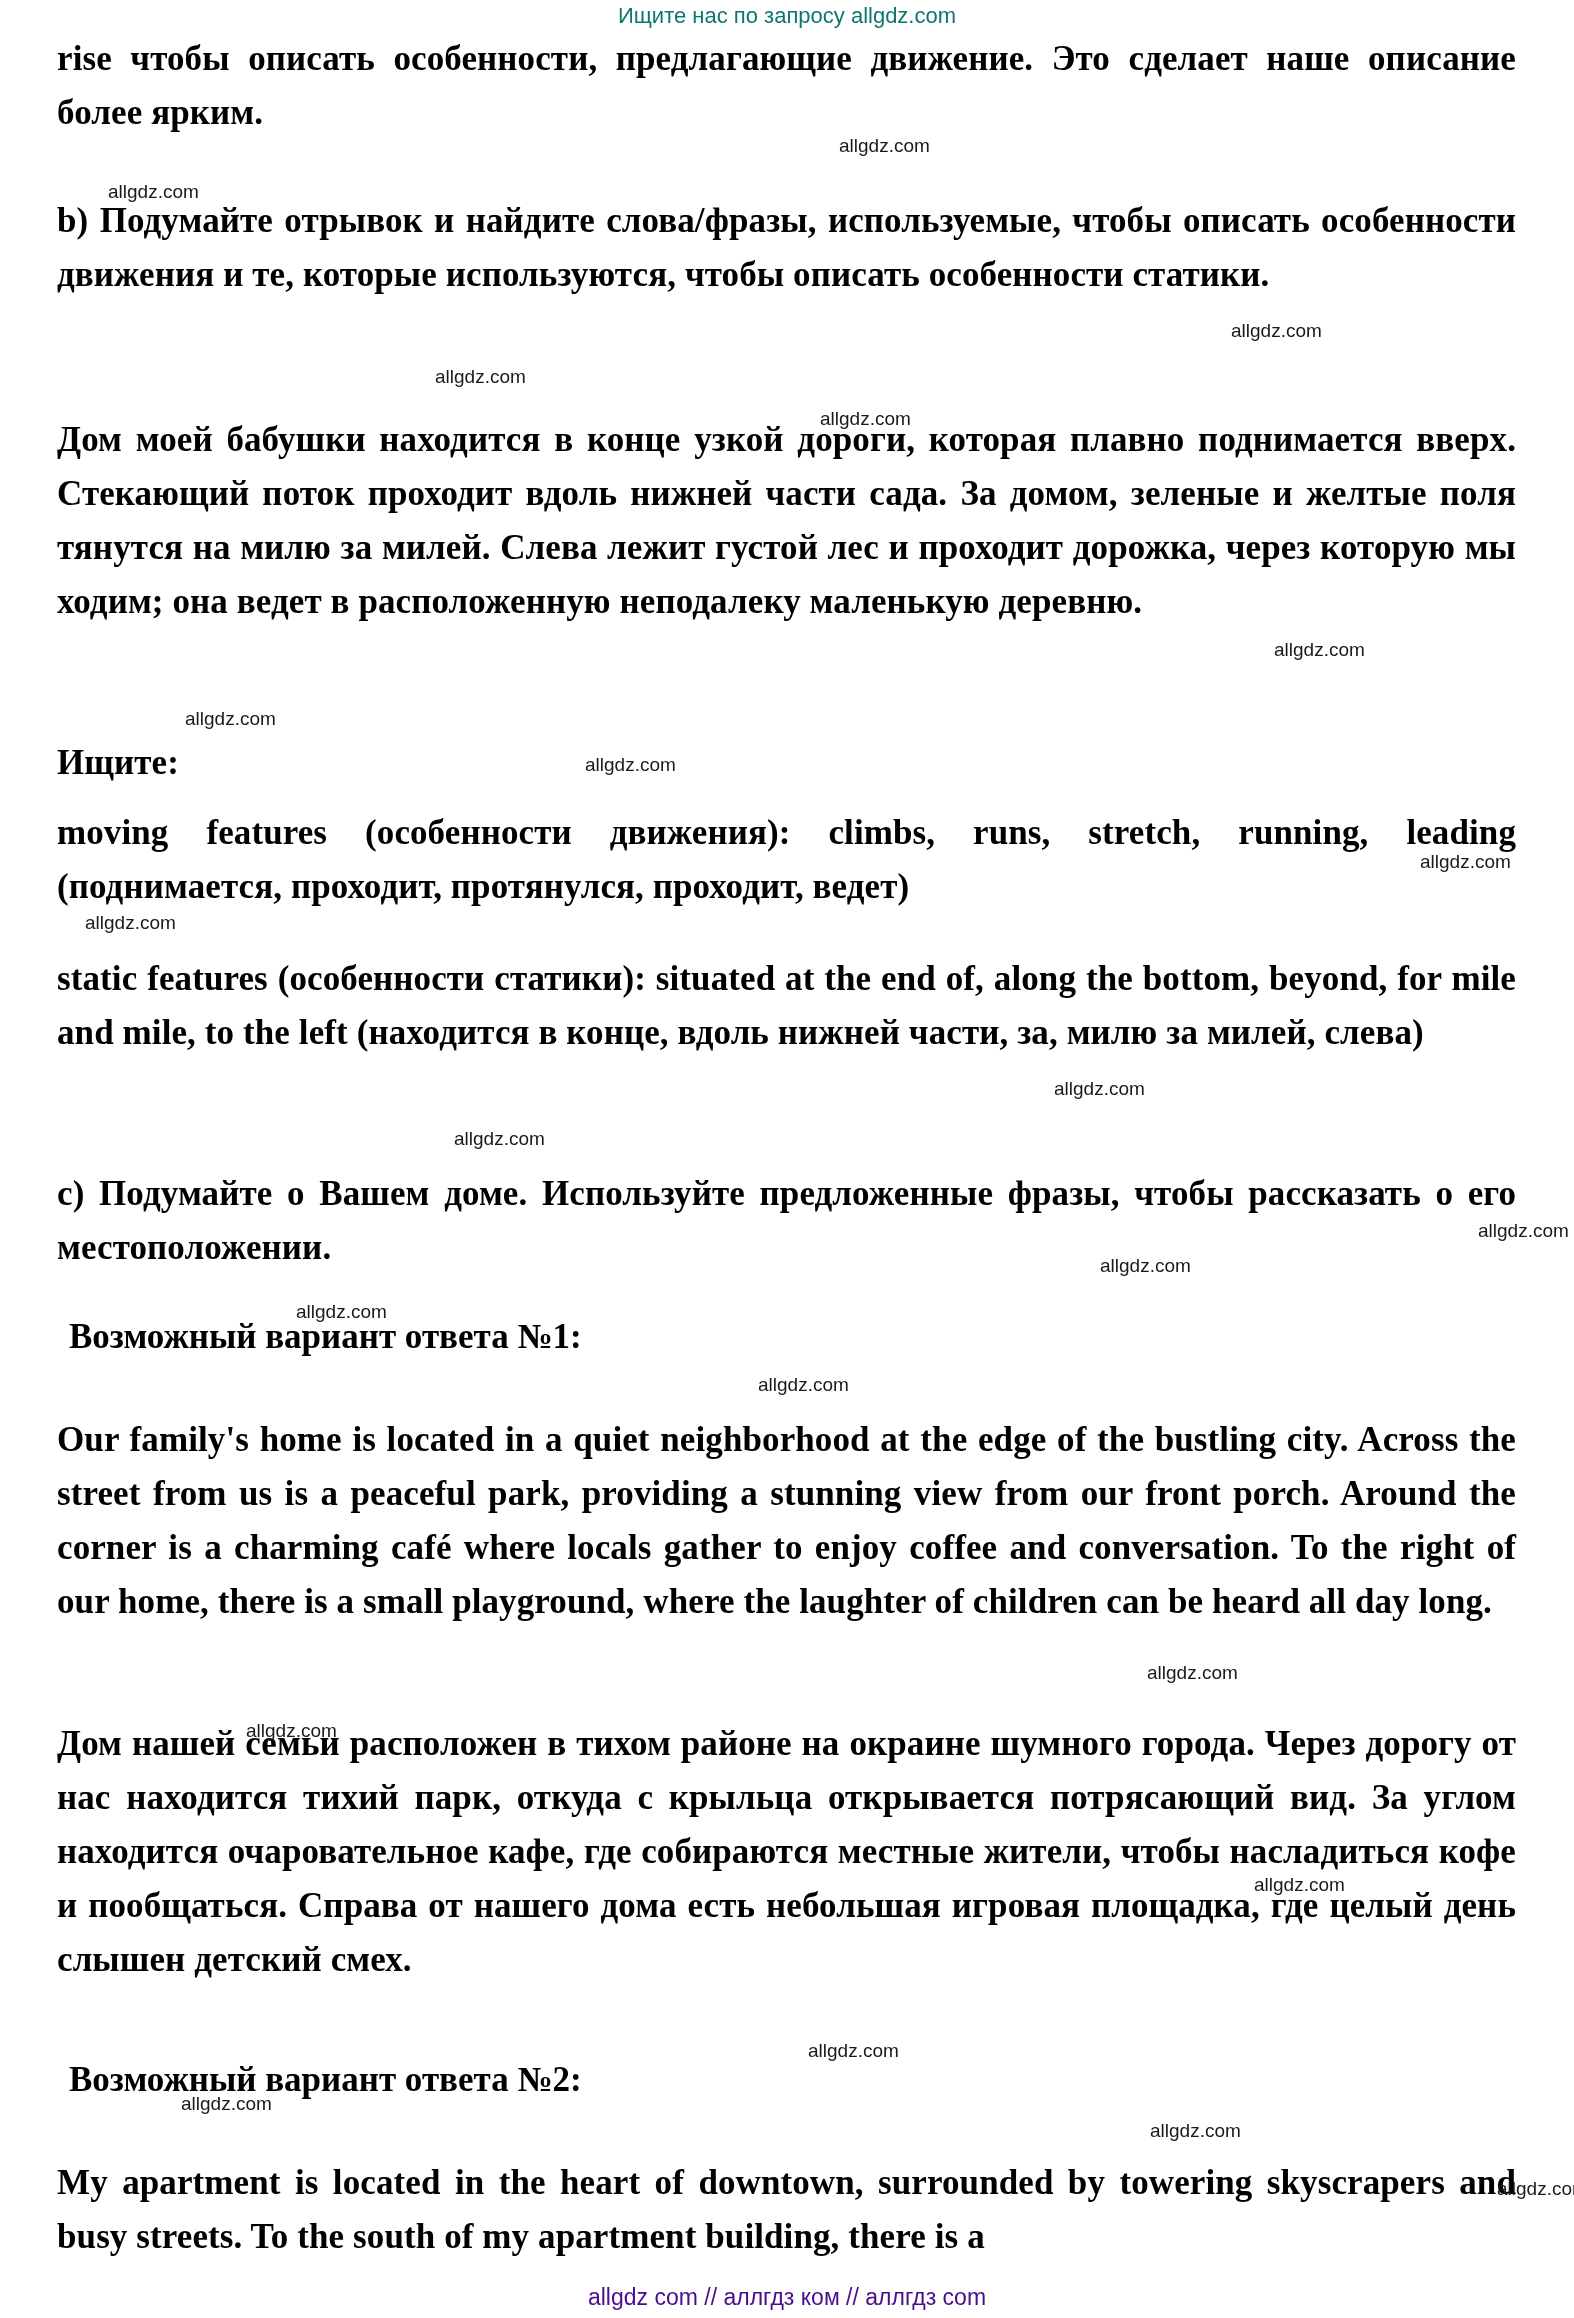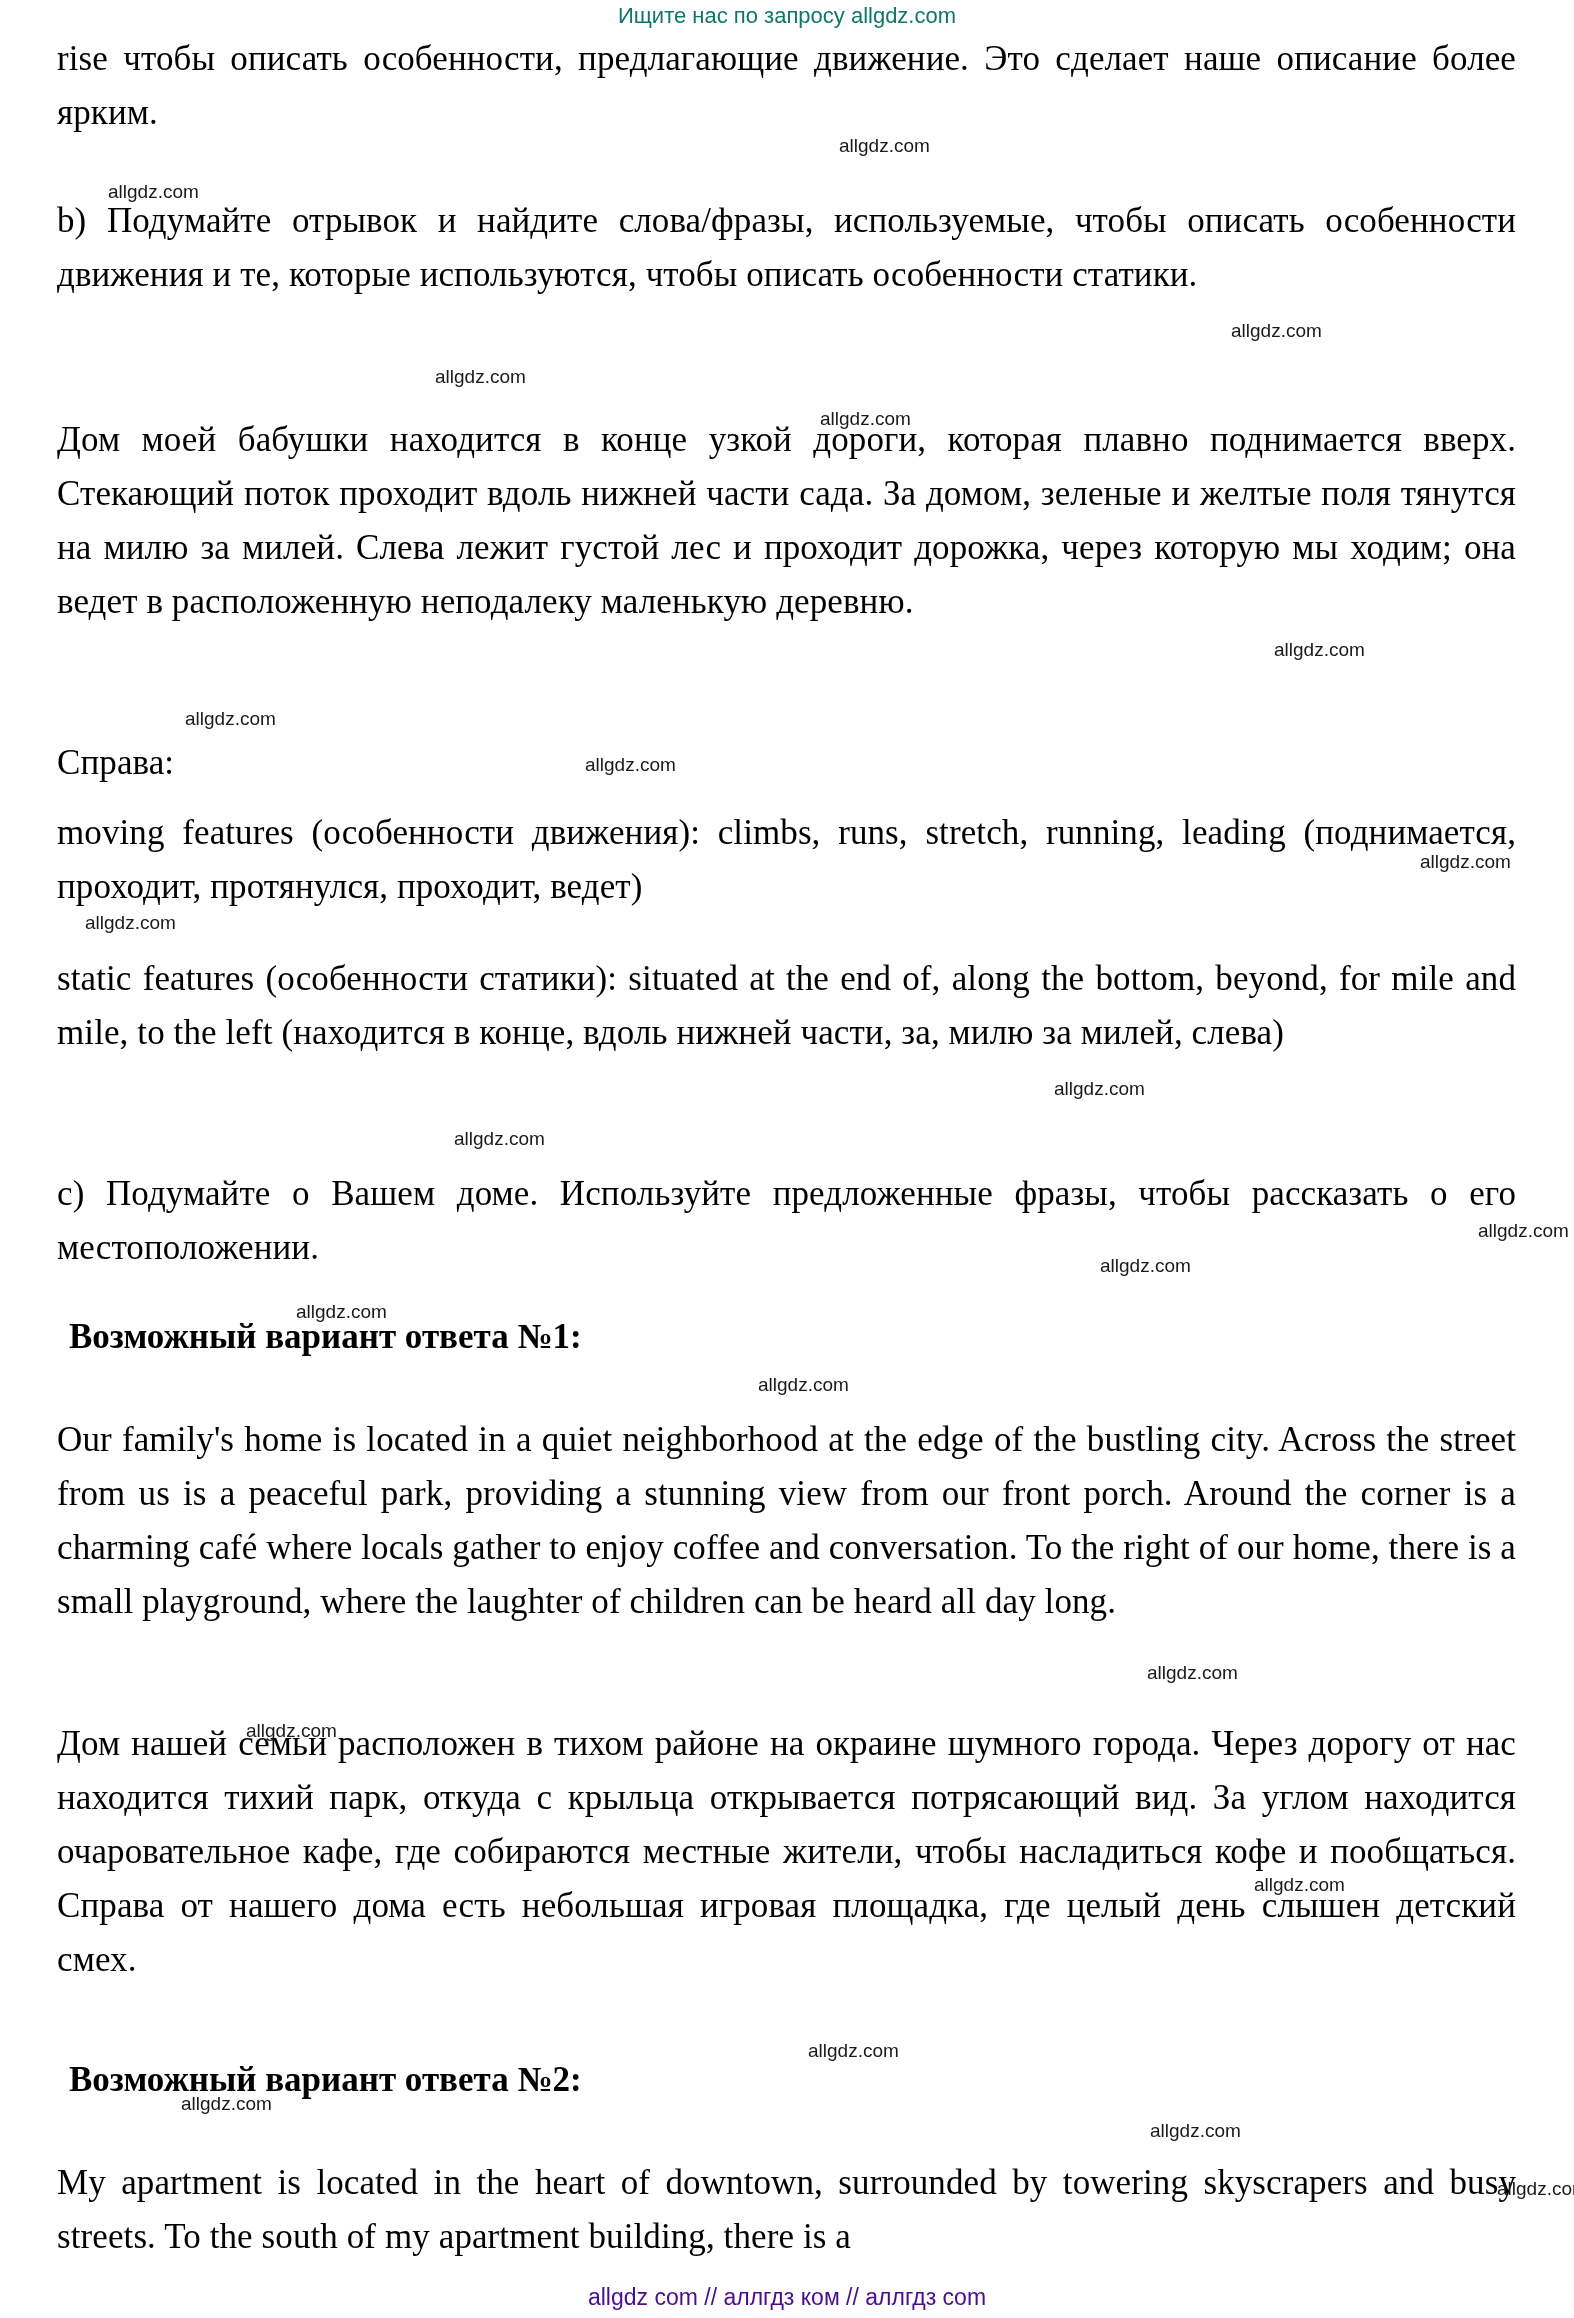--- a/index.html
+++ b/index.html
@@ -47,20 +47,21 @@
     width: 1459px;
   }
 
   p.para {
     margin: 0;
     font-size: 35px;
     line-height: 54px;
     text-align: justify;
     text-justify: inter-word;
     letter-spacing: 0.1px;
+    font-weight: bold;
   }
 
   p.para.last-left {
     text-align: left;
   }
 
   p.bold-heading {
     margin: 12px;
     font-size: 35px;
     line-height: 54px;
@@ -110,21 +111,21 @@
 
     <div class="blk" style="top:162px;">
       <p class="para">b) Подумайте отрывок и найдите слова/фразы, используемые, чтобы описать особенности движения и те, которые используются, чтобы описать особенности статики.</p>
     </div>
 
     <div class="blk" style="top:381px;">
       <p class="para">Дом моей бабушки находится в конце узкой дороги, которая плавно поднимается вверх. Стекающий поток проходит вдоль нижней части сада. За домом, зеленые и желтые поля тянутся на милю за милей. Слева лежит густой лес и проходит дорожка, через которую мы ходим; она ведет в расположенную неподалеку маленькую деревню.</p>
     </div>
 
     <div class="blk" style="top:704px;">
-      <p class="para last-left">Справа:</p>
+      <p class="para last-left">Ищите:</p>
     </div>
 
     <div class="blk" style="top:758px;margin-top:16px;">
       <p class="para">moving features (особенности движения): climbs, runs, stretch, running, leading (поднимается, проходит, протянулся, проходит, ведет)</p>
     </div>
 
     <div class="blk" style="top:920px;">
       <p class="para">static features (особенности статики): situated at the end of, along the bottom, beyond, for mile and mile, to the left (находится в конце, вдоль нижней части, за, милю за милей, слева)</p>
     </div>
 

